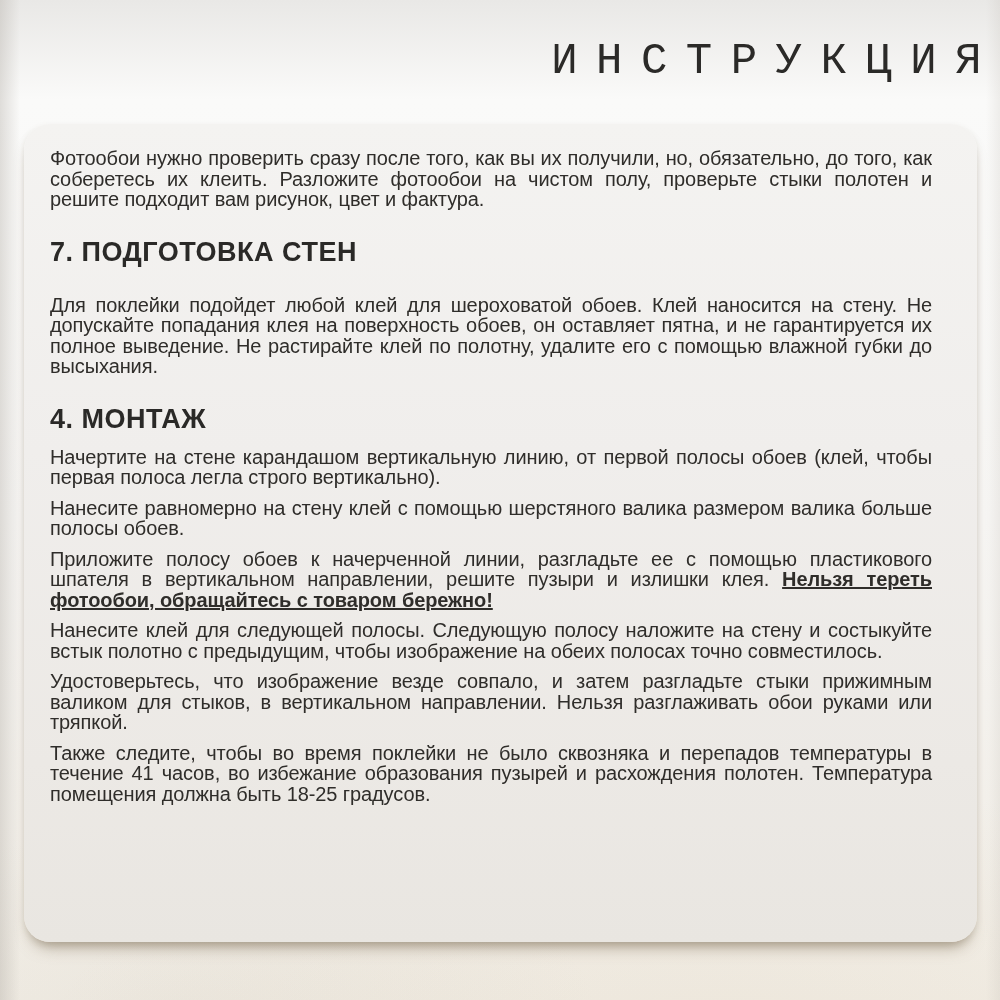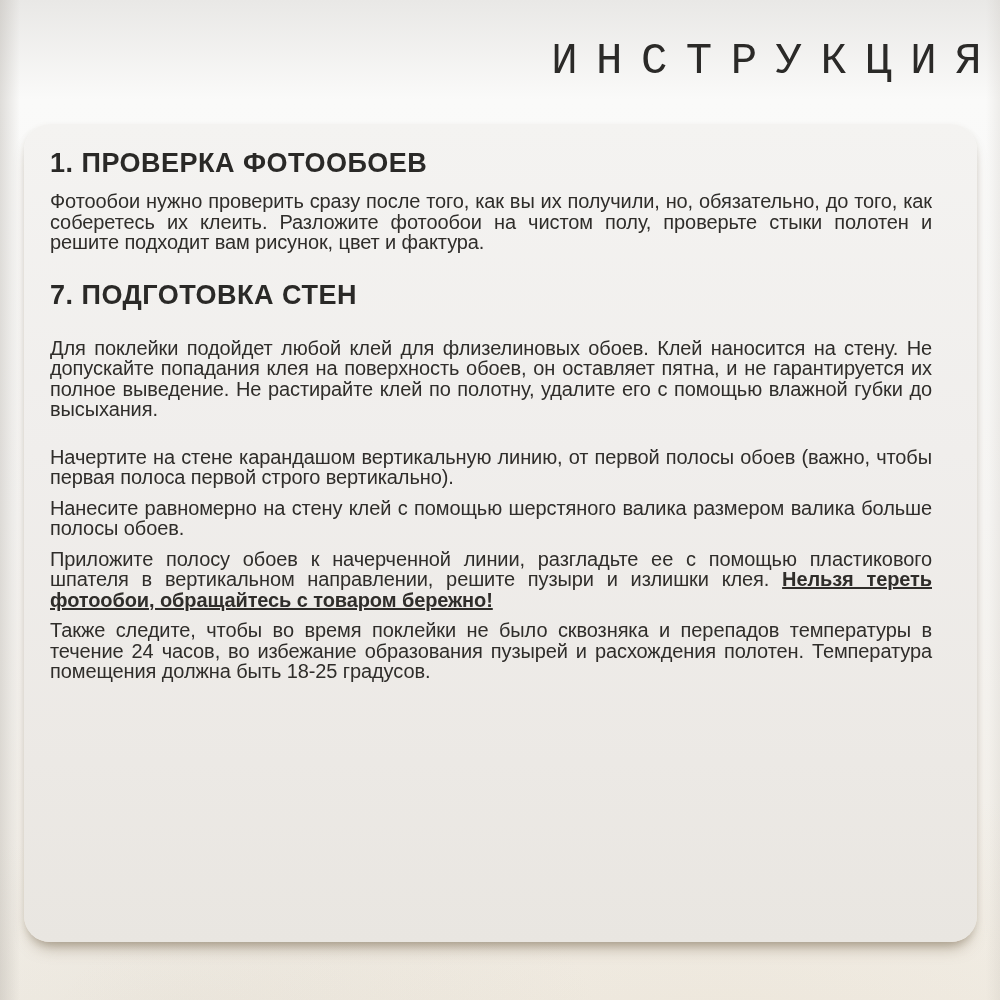--- a/index.html
+++ b/index.html
@@ -69,33 +69,35 @@
 </style>
 </head>
 <body>
 
 <div class="page">
   <h1 class="title">ИНСТРУКЦИЯ</h1>
 
   <div class="card">
 
     <section>
-      <h2>1. ПРОВЕРКА ФОТООБОЕВ</h2>
       <p><span>Фотообои нужно проверить сразу после того, как вы их получили, но, обязательно, до того, как соберетесь их клеить. Разложите фотообои на чистом полу, проверьте стыки полотен и решите подходит вам рисунок, цвет и фактура.</span><span class="b"></span></p>
     </section>
 
     <section>
       <h2>7. ПОДГОТОВКА СТЕН</h2>
     </section>
 
     <section>
-      <p><span>Для поклейки подойдет любой клей для флизелиновых обоев. Клей наносится на стену. Не допускайте попадания клея на поверхность обоев, он оставляет пятна, и не гарантируется их полное выведение. Не растирайте клей по полотну, удалите его с помощью влажной губки до высыхания.</span><span class="b"></span></p>
+      <p><span>Для поклейки подойдет любой клей для шероховатой обоев. Клей наносится на стену. Не допускайте попадания клея на поверхность обоев, он оставляет пятна, и не гарантируется их полное выведение. Не растирайте клей по полотну, удалите его с помощью влажной губки до высыхания.</span><span class="b"></span></p>
     </section>
 
     <section>
-      <p><span>Начертите на стене карандашом вертикальную линию, от первой полосы обоев (важно, чтобы первая полоса первой строго вертикально).</span><span class="b"></span></p>
+      <h2>4. МОНТАЖ</h2>
+      <p><span>Начертите на стене карандашом вертикальную линию, от первой полосы обоев (клей, чтобы первая полоса легла строго вертикально).</span><span class="b"></span></p>
       <p><span>Нанесите равномерно на стену клей с помощью шерстяного валика размером валика больше полосы обоев.</span><span class="b"></span></p>
       <p><span>Приложите полосу обоев к начерченной линии, разгладьте ее с помощью пластикового шпателя в вертикальном направлении, решите пузыри и излишки клея. </span><span class="b">Нельзя тереть фотообои, обращайтесь с товаром бережно!</span></p>
-      <p><span>Также следите, чтобы во время поклейки не было сквозняка и перепадов температуры в течение 24 часов, во избежание образования пузырей и расхождения полотен. Температура помещения должна быть 18-25 градусов.</span><span class="b"></span></p>
+      <p><span>Нанесите клей для следующей полосы. Следующую полосу наложите на стену и состыкуйте встык полотно с предыдущим, чтобы изображение на обеих полосах точно совместилось.</span><span class="b"></span></p>
+      <p><span>Удостоверьтесь, что изображение везде совпало, и затем разгладьте стыки прижимным валиком для стыков, в вертикальном направлении. Нельзя разглаживать обои руками или тряпкой.</span><span class="b"></span></p>
+      <p><span>Также следите, чтобы во время поклейки не было сквозняка и перепадов температуры в течение 41 часов, во избежание образования пузырей и расхождения полотен. Температура помещения должна быть 18-25 градусов.</span><span class="b"></span></p>
     </section>
 
   </div>
 </div>
 
 </body></html>

